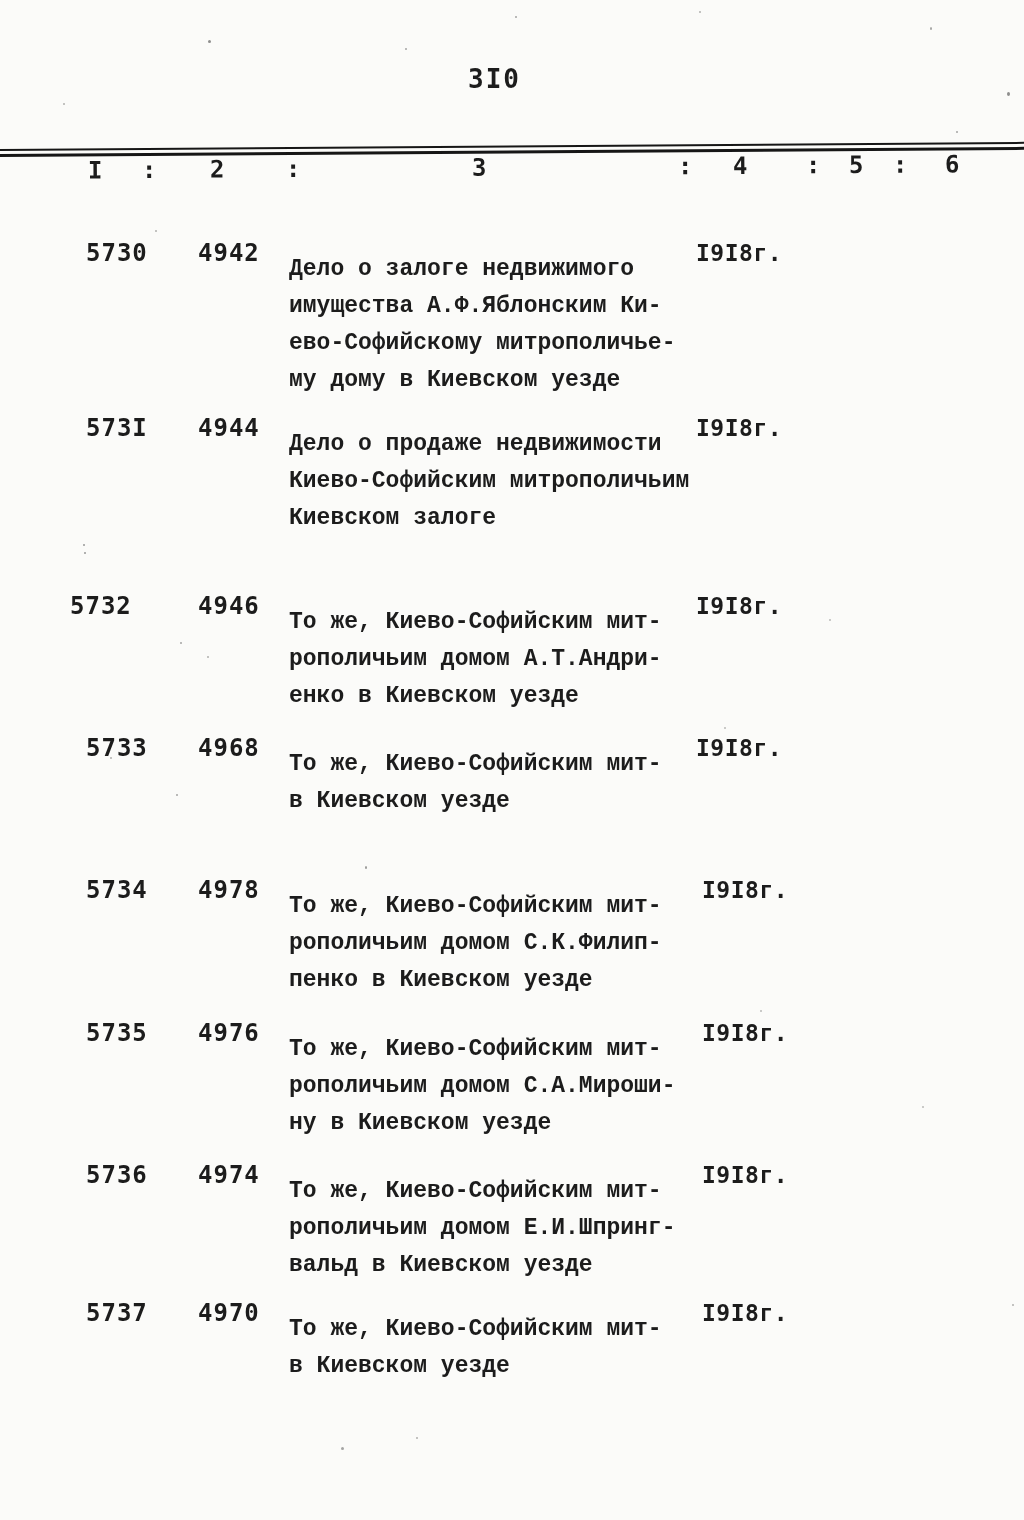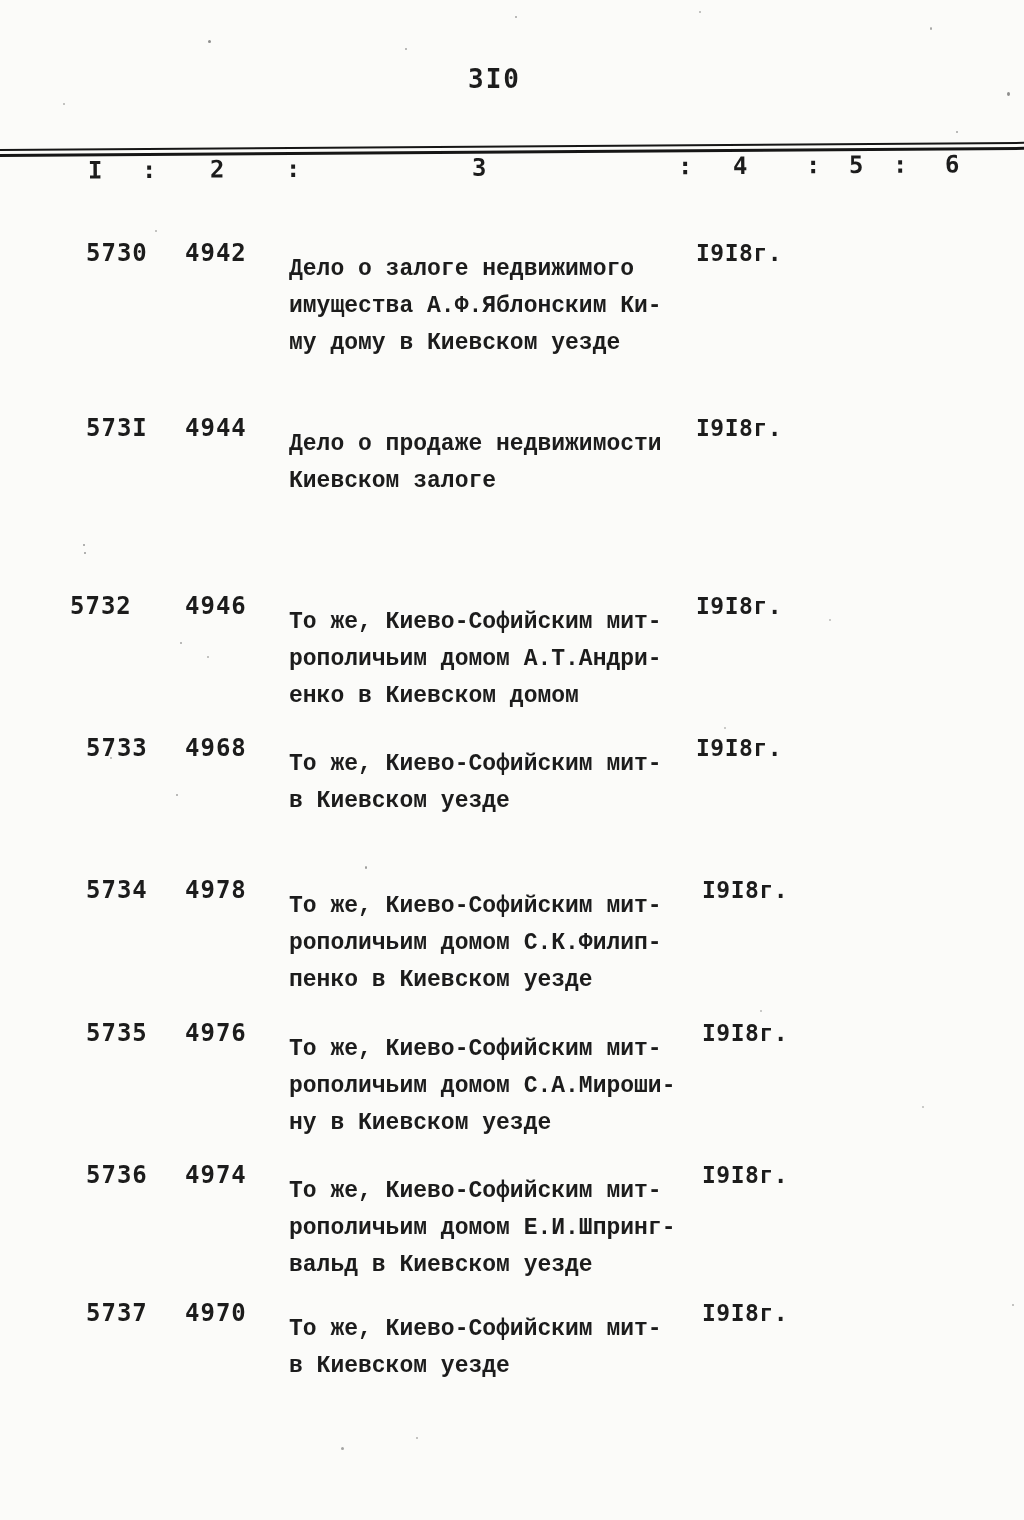--- a/index.html
+++ b/index.html
@@ -45,21 +45,21 @@
   .hsep{letter-spacing:0;}
   
   .row{position:absolute;left:0;width:1024px;}
   .c1,.c2,.c4{
     position:absolute;top:0;
     font-size:24px;font-weight:bold;
     line-height:37px;letter-spacing:1px;
     white-space:nowrap;
   }
   .c1{left:86px;}
-  .c2{left:185px;}
+  .c2{left:198px;}
   .c4{left:696px;font-size:23px;letter-spacing:0.5px;text-align:right;}
   .c3{
     position:absolute;left:289px;top:16px;
     font-size:23px;font-weight:bold;
     line-height:37px;
     white-space:nowrap;
     font-family:Liberation Mono, monospace;
   }
   .tl{height:37px;}
   
@@ -93,42 +93,44 @@
   </div>
 
   <div>
 
     <div class="row" style="top:235px">
       <span class="c1">5730</span>
       <span class="c2">4942</span>
       <div class="c3">
         <div class="tl">Дело о залоге недвижимого</div>
         <div class="tl">имущества А.Ф.Яблонским Ки-</div>
+        <div class="tl">ево-Софийскому митрополичье-</div>
         <div class="tl">му дому в Киевском уезде</div>
       </div>
       <span class="c4">I9I8г.</span>
     </div>
 
     <div class="row" style="top:410px">
       <span class="c1">573I</span>
       <span class="c2">4944</span>
       <div class="c3">
         <div class="tl">Дело о продаже недвижимости</div>
+        <div class="tl">Киево-Софийским митрополичьим</div>
         <div class="tl">Киевском залоге</div>
       </div>
       <span class="c4">I9I8г.</span>
     </div>
 
     <div class="row" style="top:588px">
       <span class="c1" style="left:70px">5732</span>
       <span class="c2">4946</span>
       <div class="c3">
         <div class="tl">То же, Киево-Софийским мит-</div>
         <div class="tl">рополичьим домом А.Т.Андри-</div>
-        <div class="tl">енко в Киевском домом</div>
+        <div class="tl">енко в Киевском уезде</div>
       </div>
       <span class="c4">I9I8г.</span>
     </div>
 
     <div class="row" style="top:730px">
       <span class="c1">5733</span>
       <span class="c2">4968</span>
       <div class="c3">
         <div class="tl">То же, Киево-Софийским мит-</div>
         <div class="tl">в Киевском уезде</div>

